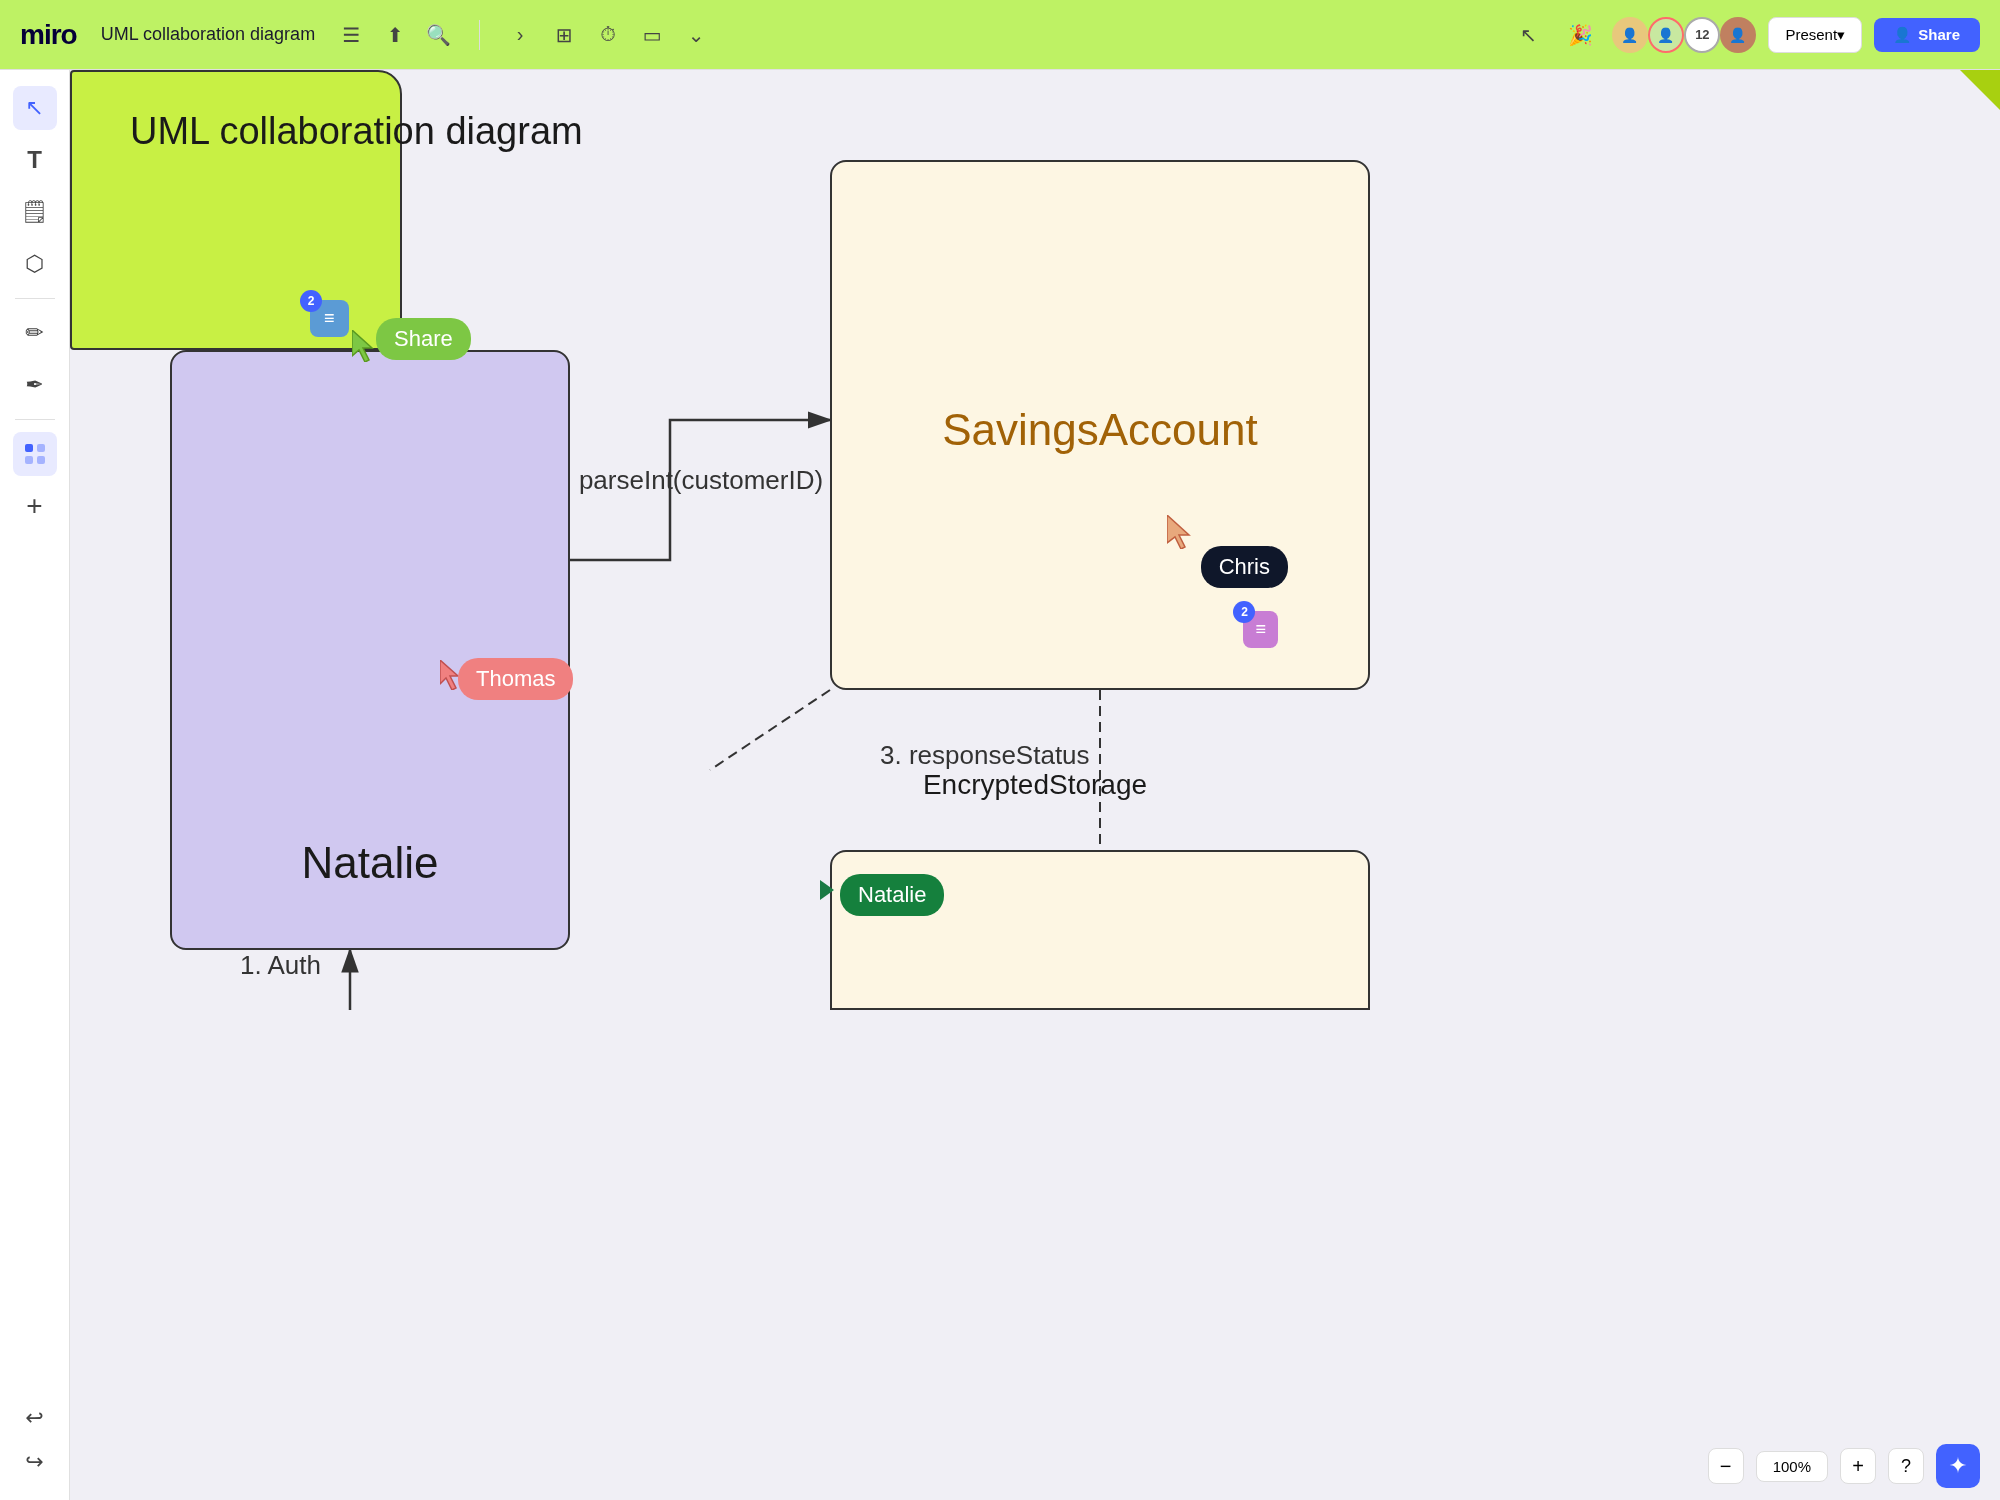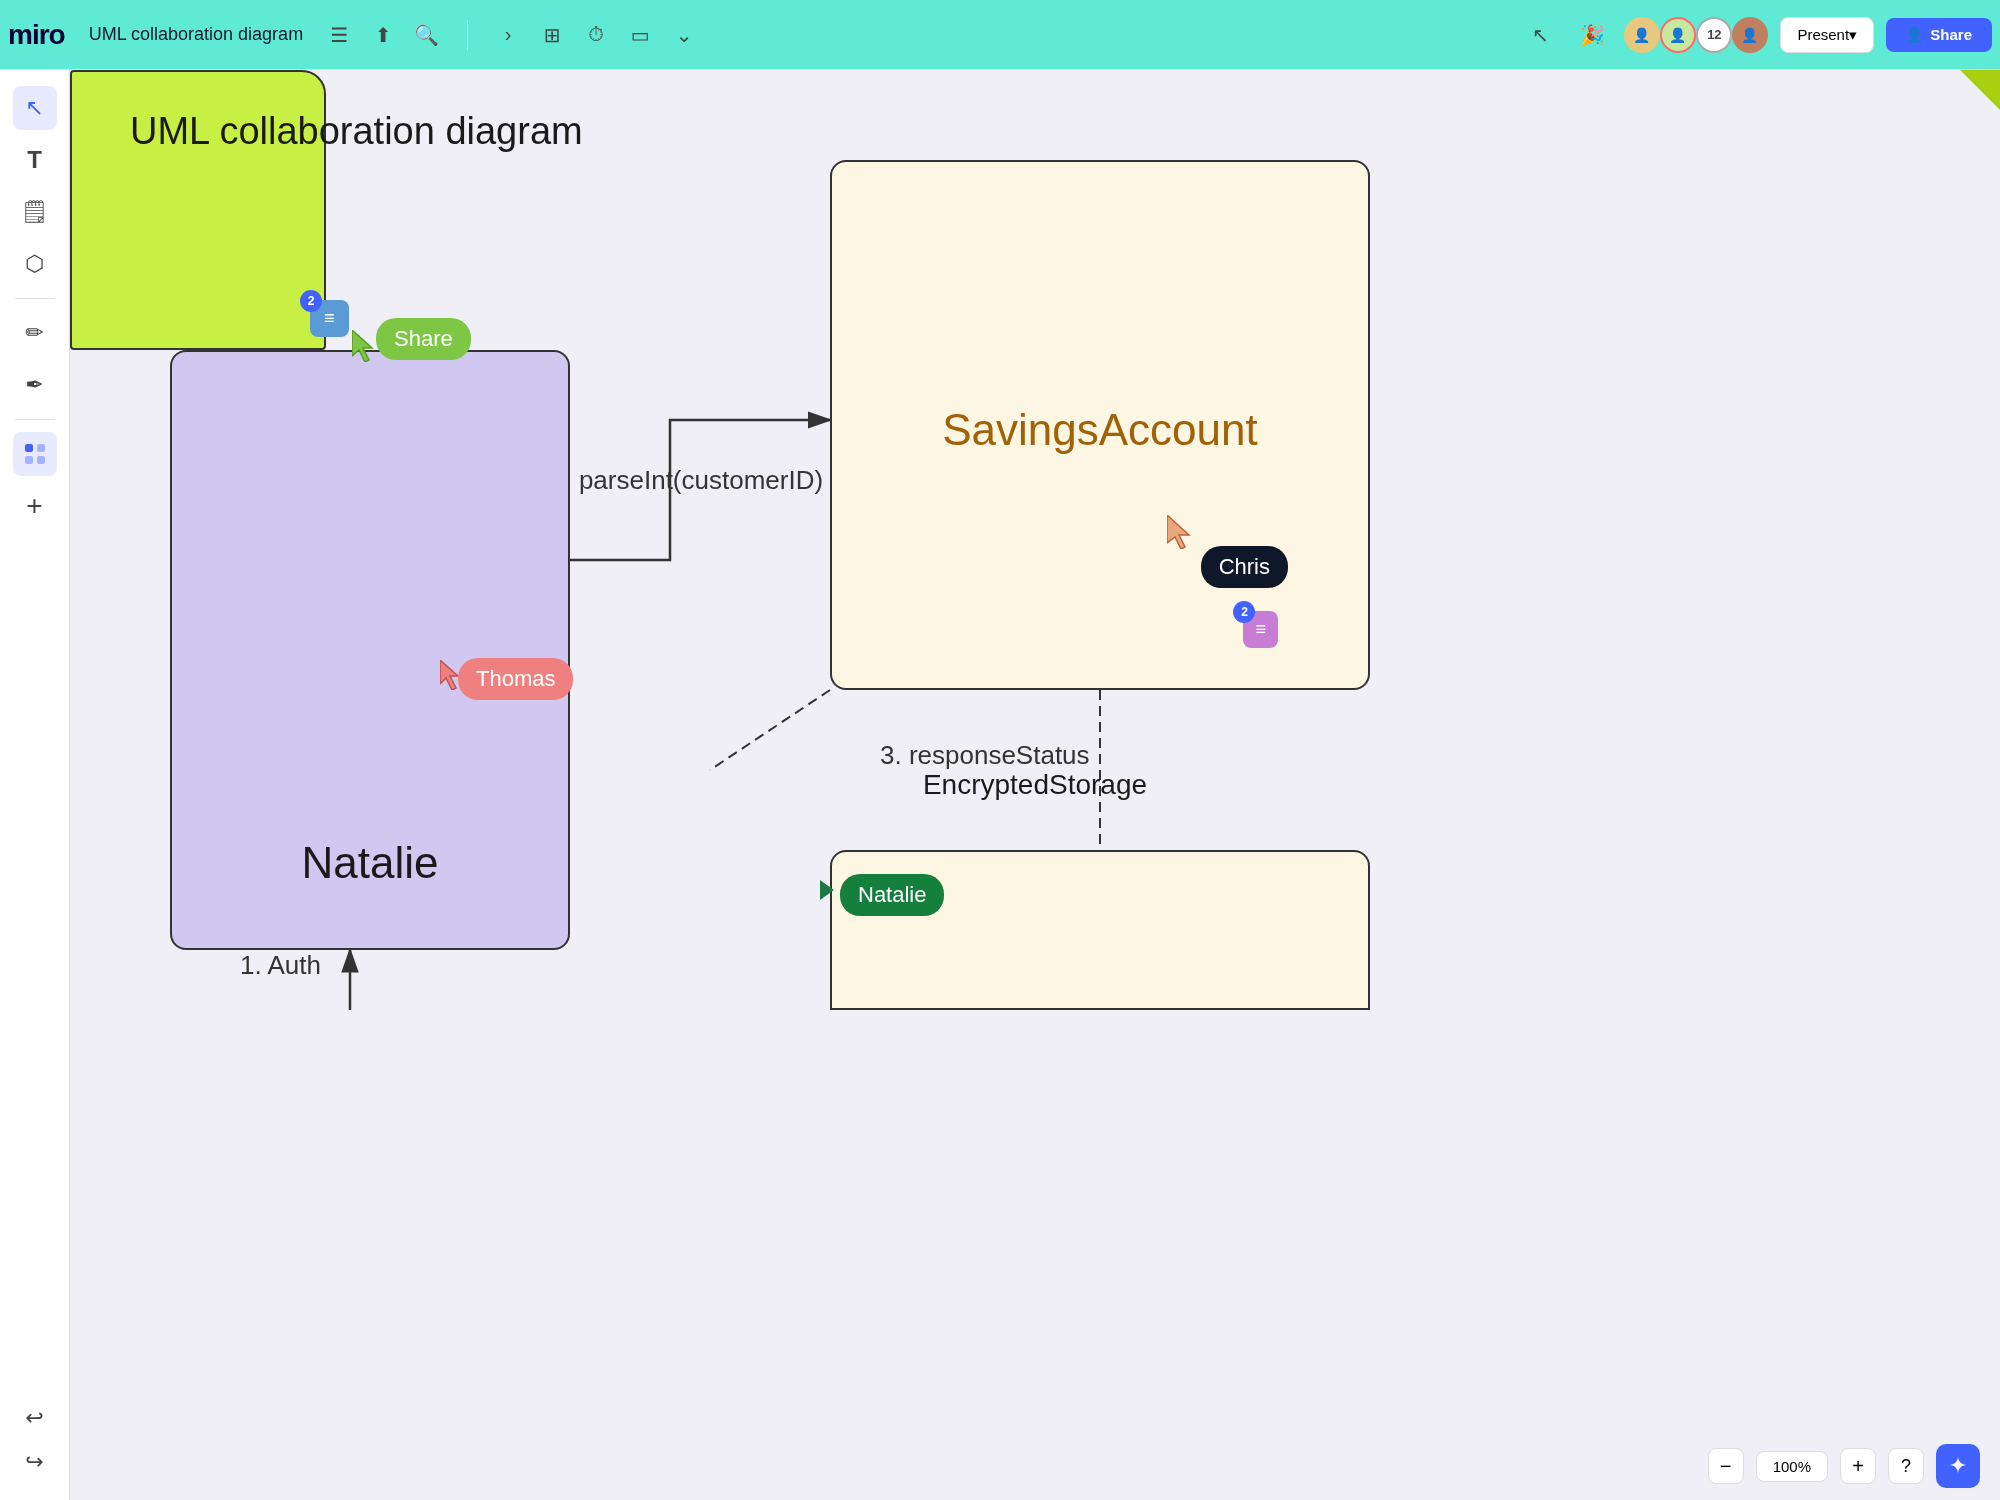--- a/index.html
+++ b/index.html
@@ -10,25 +10,25 @@
       font-family: -apple-system, BlinkMacSystemFont, 'Segoe UI', sans-serif;
       background: #f0f0f0;
       position: relative;
     }
 
     
     #topbar {
       position: absolute;
       top: 0; left: 0; right: 0;
       height: 70px;
-      background: #5eead4;
+      background: #bef264;
       border-bottom: 1px solid #e0e0e0;
       display: flex;
       align-items: center;
-      padding: 0 8px;
+      padding: 0 20px;
       gap: 16px;
       z-index: 100;
     }
     #logo {
       font-size: 28px;
       font-weight: 900;
       color: #050038;
       letter-spacing: -1px;
       margin-right: 8px;
     }
@@ -183,21 +183,21 @@
       font-size: 44px;
       font-weight: 400;
       color: #a16207;
       white-space: nowrap;
       margin-top: 10px;
     }
 
     
     #encrypted-box {
       left: 490px; top: 560px;
-      width: 256px; height: 280px;
+      width: 332px; height: 280px;
       background: #c8f044;
       border-radius: 4px 24px 4px 4px;
       border: 2px solid #333;
     }
     
     #encrypted-box::after {
       content: '';
       position: absolute;
       top: 0; right: 0;
       width: 40px; height: 40px;

